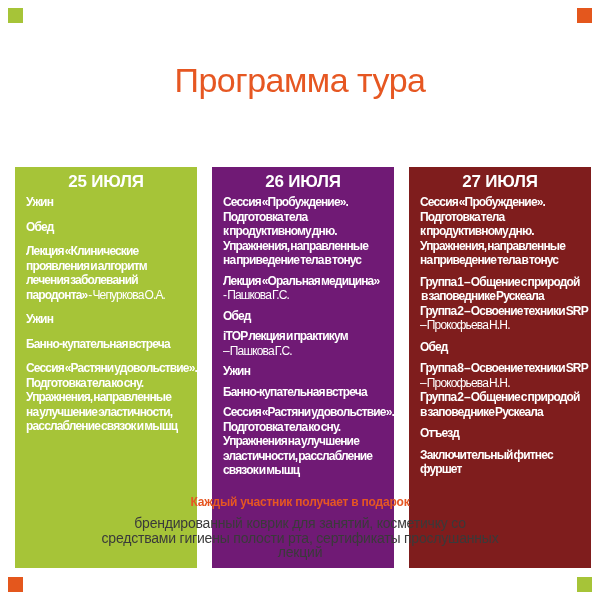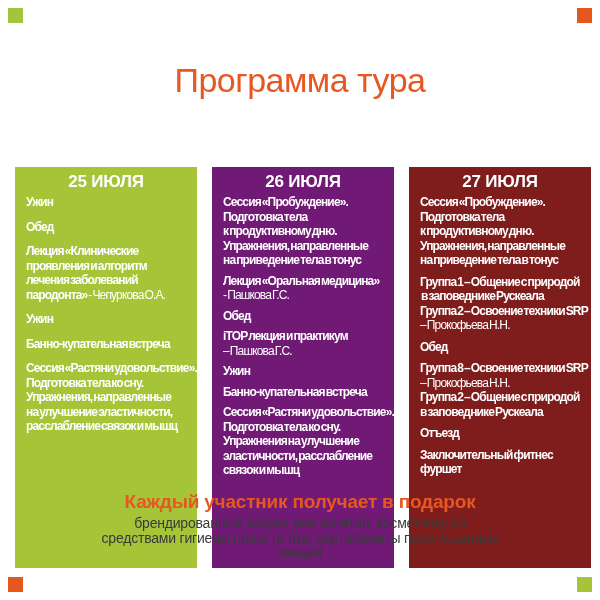--- a/index.html
+++ b/index.html
@@ -40,21 +40,21 @@
     white-space:pre-line;
   }
   .c0{--gap:10px;}
   .c1{--gap:6px;}
   .c2{--gap:7px;}
   .seg-b{font-weight:700;}
   .seg-r{font-weight:400;}
 
   .footer-heading{
     position:absolute;top:491px;left:0;right:0;margin:0;
-    text-align:center;font-size:19px;line-height:22px;
+    text-align:center;font-size:12px;line-height:22px;
     font-weight:700;color:var(--accent);letter-spacing:-0.2px;
   }
   .footer-body{
     position:absolute;top:516px;left:100px;width:400px;margin:0;
     text-align:center;font-size:14px;line-height:14.5px;
     color:#3a3a3a;letter-spacing:-0.2px;
   }
 </style>
 </head>
 <body style="--accent: #e65722;">

